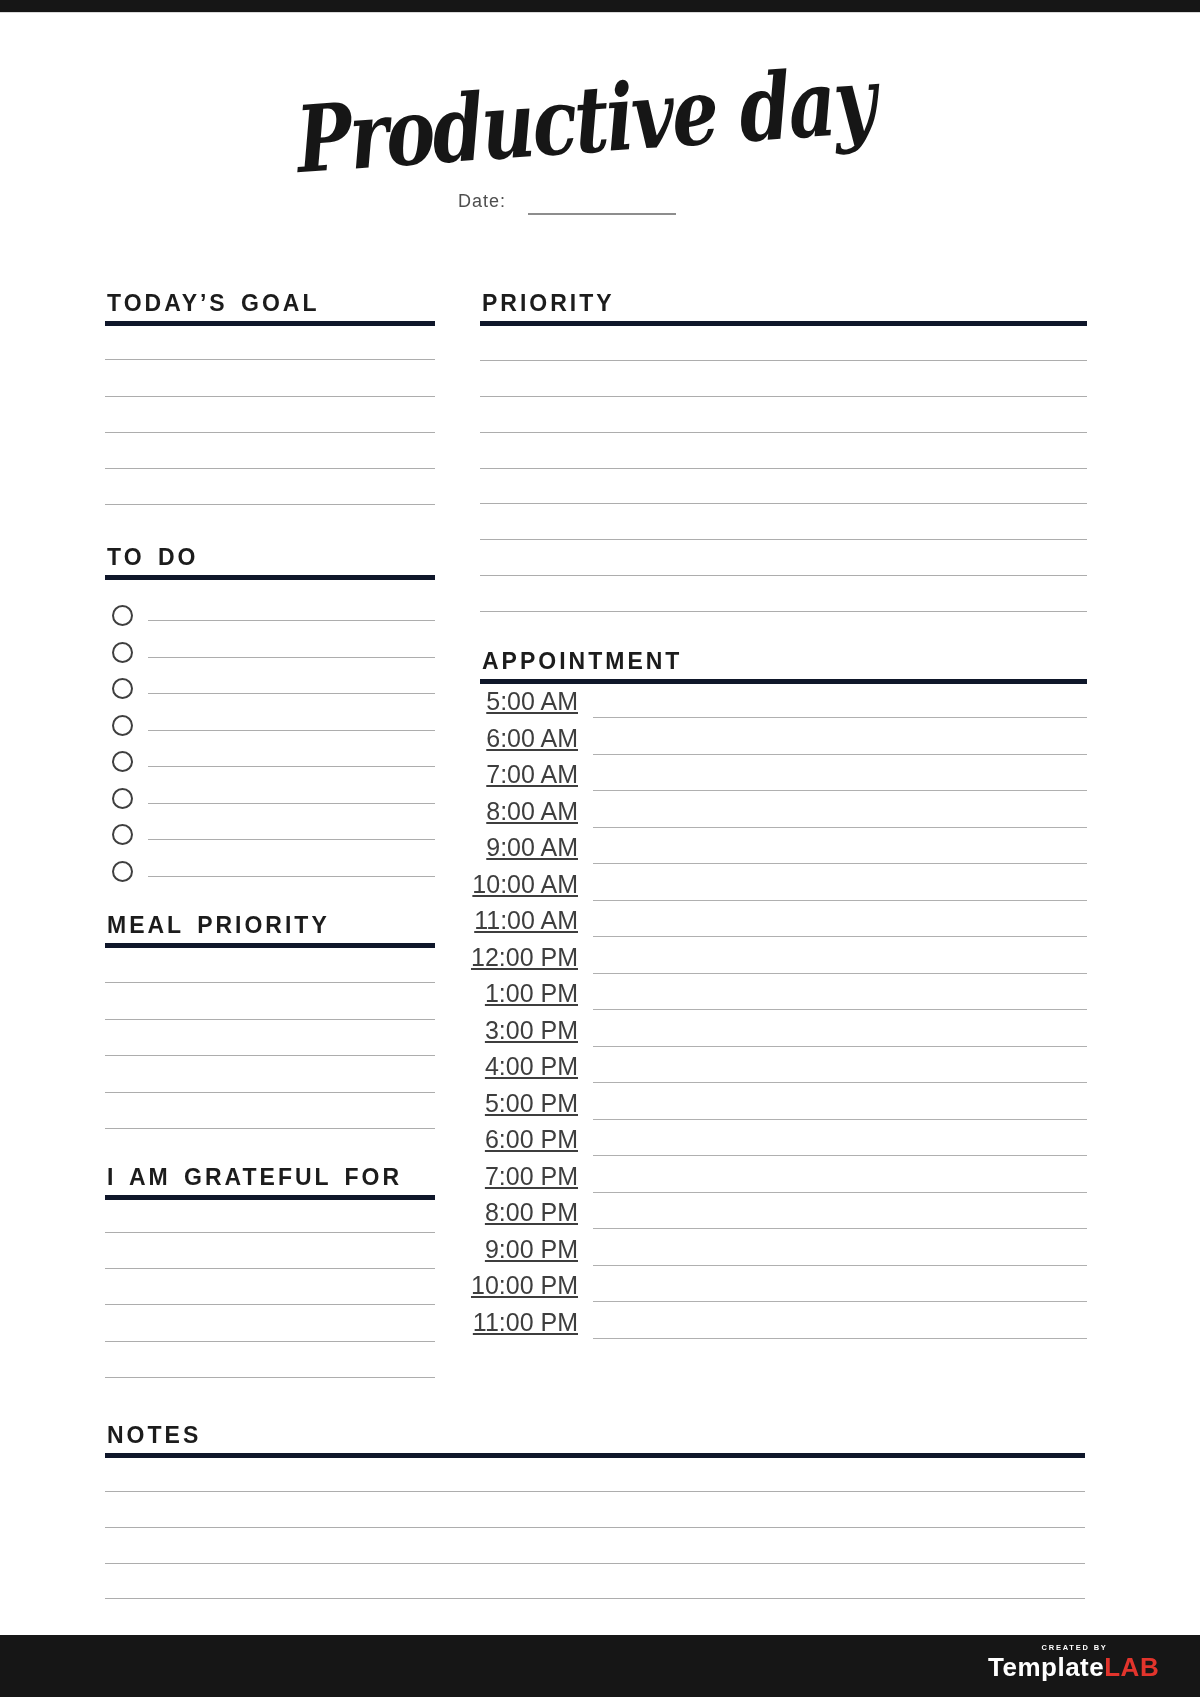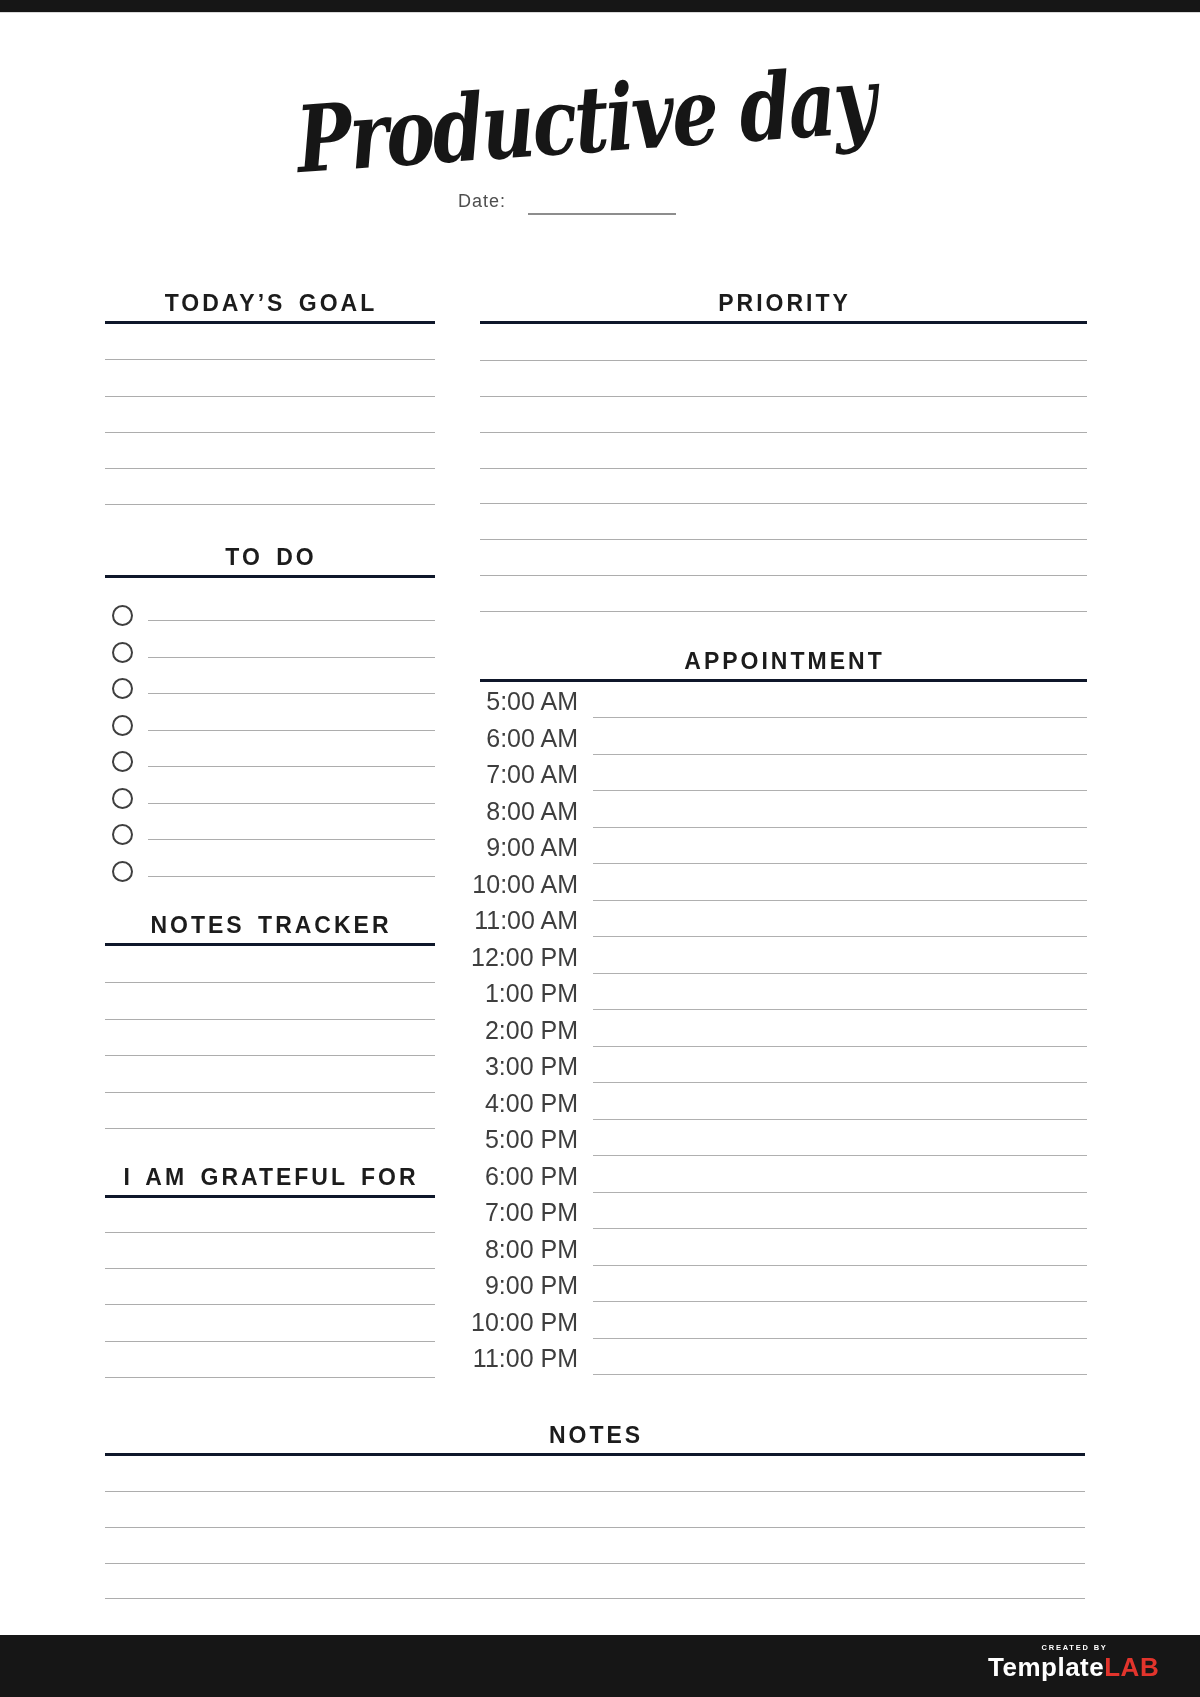--- a/index.html
+++ b/index.html
@@ -29,21 +29,21 @@
   }
   .date-label {
     position:absolute; left:458px; top:192px;
     font-size:18px; line-height:1; color:#4e4e4e; letter-spacing:1px;
   }
   .date-line {
     position:absolute; left:528px; top:213px; width:148px; height:0;
     border-bottom:2px solid #8d8d8d;
   }
   
-  .h-block { position:absolute; border-bottom:3px solid #0f172a;text-align:center; }
+  .h-block { position:absolute; border-bottom:5px solid #0f172a; }
   .h-text {
     font-weight:700; font-size:23px; line-height:28px;
     letter-spacing:3px; word-spacing:4px; color:#1c1c1c;
     padding:0 0 4px 2px; white-space:nowrap;
   }
   .hb-goal     { left:105px; top:289px;  width:330px; }
   .hb-priority { left:480px; top:289px;  width:607px; }
   .hb-todo     { left:105px; top:543px;  width:330px; }
   .hb-appt     { left:480px; top:647px;  width:607px; }
   .hb-meal     { left:105px; top:911px;  width:330px; }
@@ -63,21 +63,21 @@
   .todo-circle {
     width:21px; height:21px; border:2.5px solid #3f3f3f; border-radius:50%;
     margin:0 0 -5px 7px; flex:0 0 auto; background:transparent;
   }
   .todo-line { flex:1; border-bottom:1.5px solid #adadad; margin-left:15px; }
   
   .appt-list { position:absolute; left:445px; top:681.5px; width:642px; }
   .appt-row { height:36.5px; display:flex; align-items:flex-end; }
   .appt-time {
     flex:0 0 133px; text-align:right; white-space:nowrap;
-    font-size:25px; line-height:1; color:#3e3e3e; padding-bottom:4px;
+    font-size:25px; line-height:1; color:#3e3e3e; padding-bottom:4px;text-decoration:underline;
   }
   .appt-line { flex:1; border-bottom:1.5px solid #b0b0b0; margin-left:15px; }
   
   .logo { position:absolute; left:988px; top:1644px; }
   .logo-top {
     font-size:7.5px; line-height:1; font-weight:700; color:#ffffff;
     letter-spacing:1.8px; margin:0 0 2px 2px;text-align:center;
   }
   .logo-word { font-size:26px; line-height:1.05; font-weight:700; letter-spacing:0.5px; white-space:nowrap; }
   .logo-word .white { color:#ffffff; }
@@ -210,24 +210,20 @@
       <div class="appt-row">
         <div class="appt-time">12:00 PM</div>
         <div class="appt-line"></div>
       </div>
 
       <div class="appt-row">
         <div class="appt-time">1:00 PM</div>
         <div class="appt-line"></div>
       </div>
 
-      <div class="appt-row">
-        <div class="appt-time">2:00 PM</div>
-        <div class="appt-line"></div>
-      </div>
 
       <div class="appt-row">
         <div class="appt-time">3:00 PM</div>
         <div class="appt-line"></div>
       </div>
 
       <div class="appt-row">
         <div class="appt-time">4:00 PM</div>
         <div class="appt-line"></div>
       </div>
@@ -262,21 +258,21 @@
         <div class="appt-line"></div>
       </div>
 
       <div class="appt-row">
         <div class="appt-time">11:00 PM</div>
         <div class="appt-line"></div>
       </div>
     </div>
 
   <div class="h-block hb-meal">
-    <div class="h-text">NOTES TRACKER</div>
+    <div class="h-text">MEAL PRIORITY</div>
   </div>
   <div class="rule-group lg-meal">
 
   <div class="rule-row"></div>
       <div class="rule-row"></div>
       <div class="rule-row"></div>
       <div class="rule-row"></div>
       <div class="rule-row"></div>
     </div>
 

